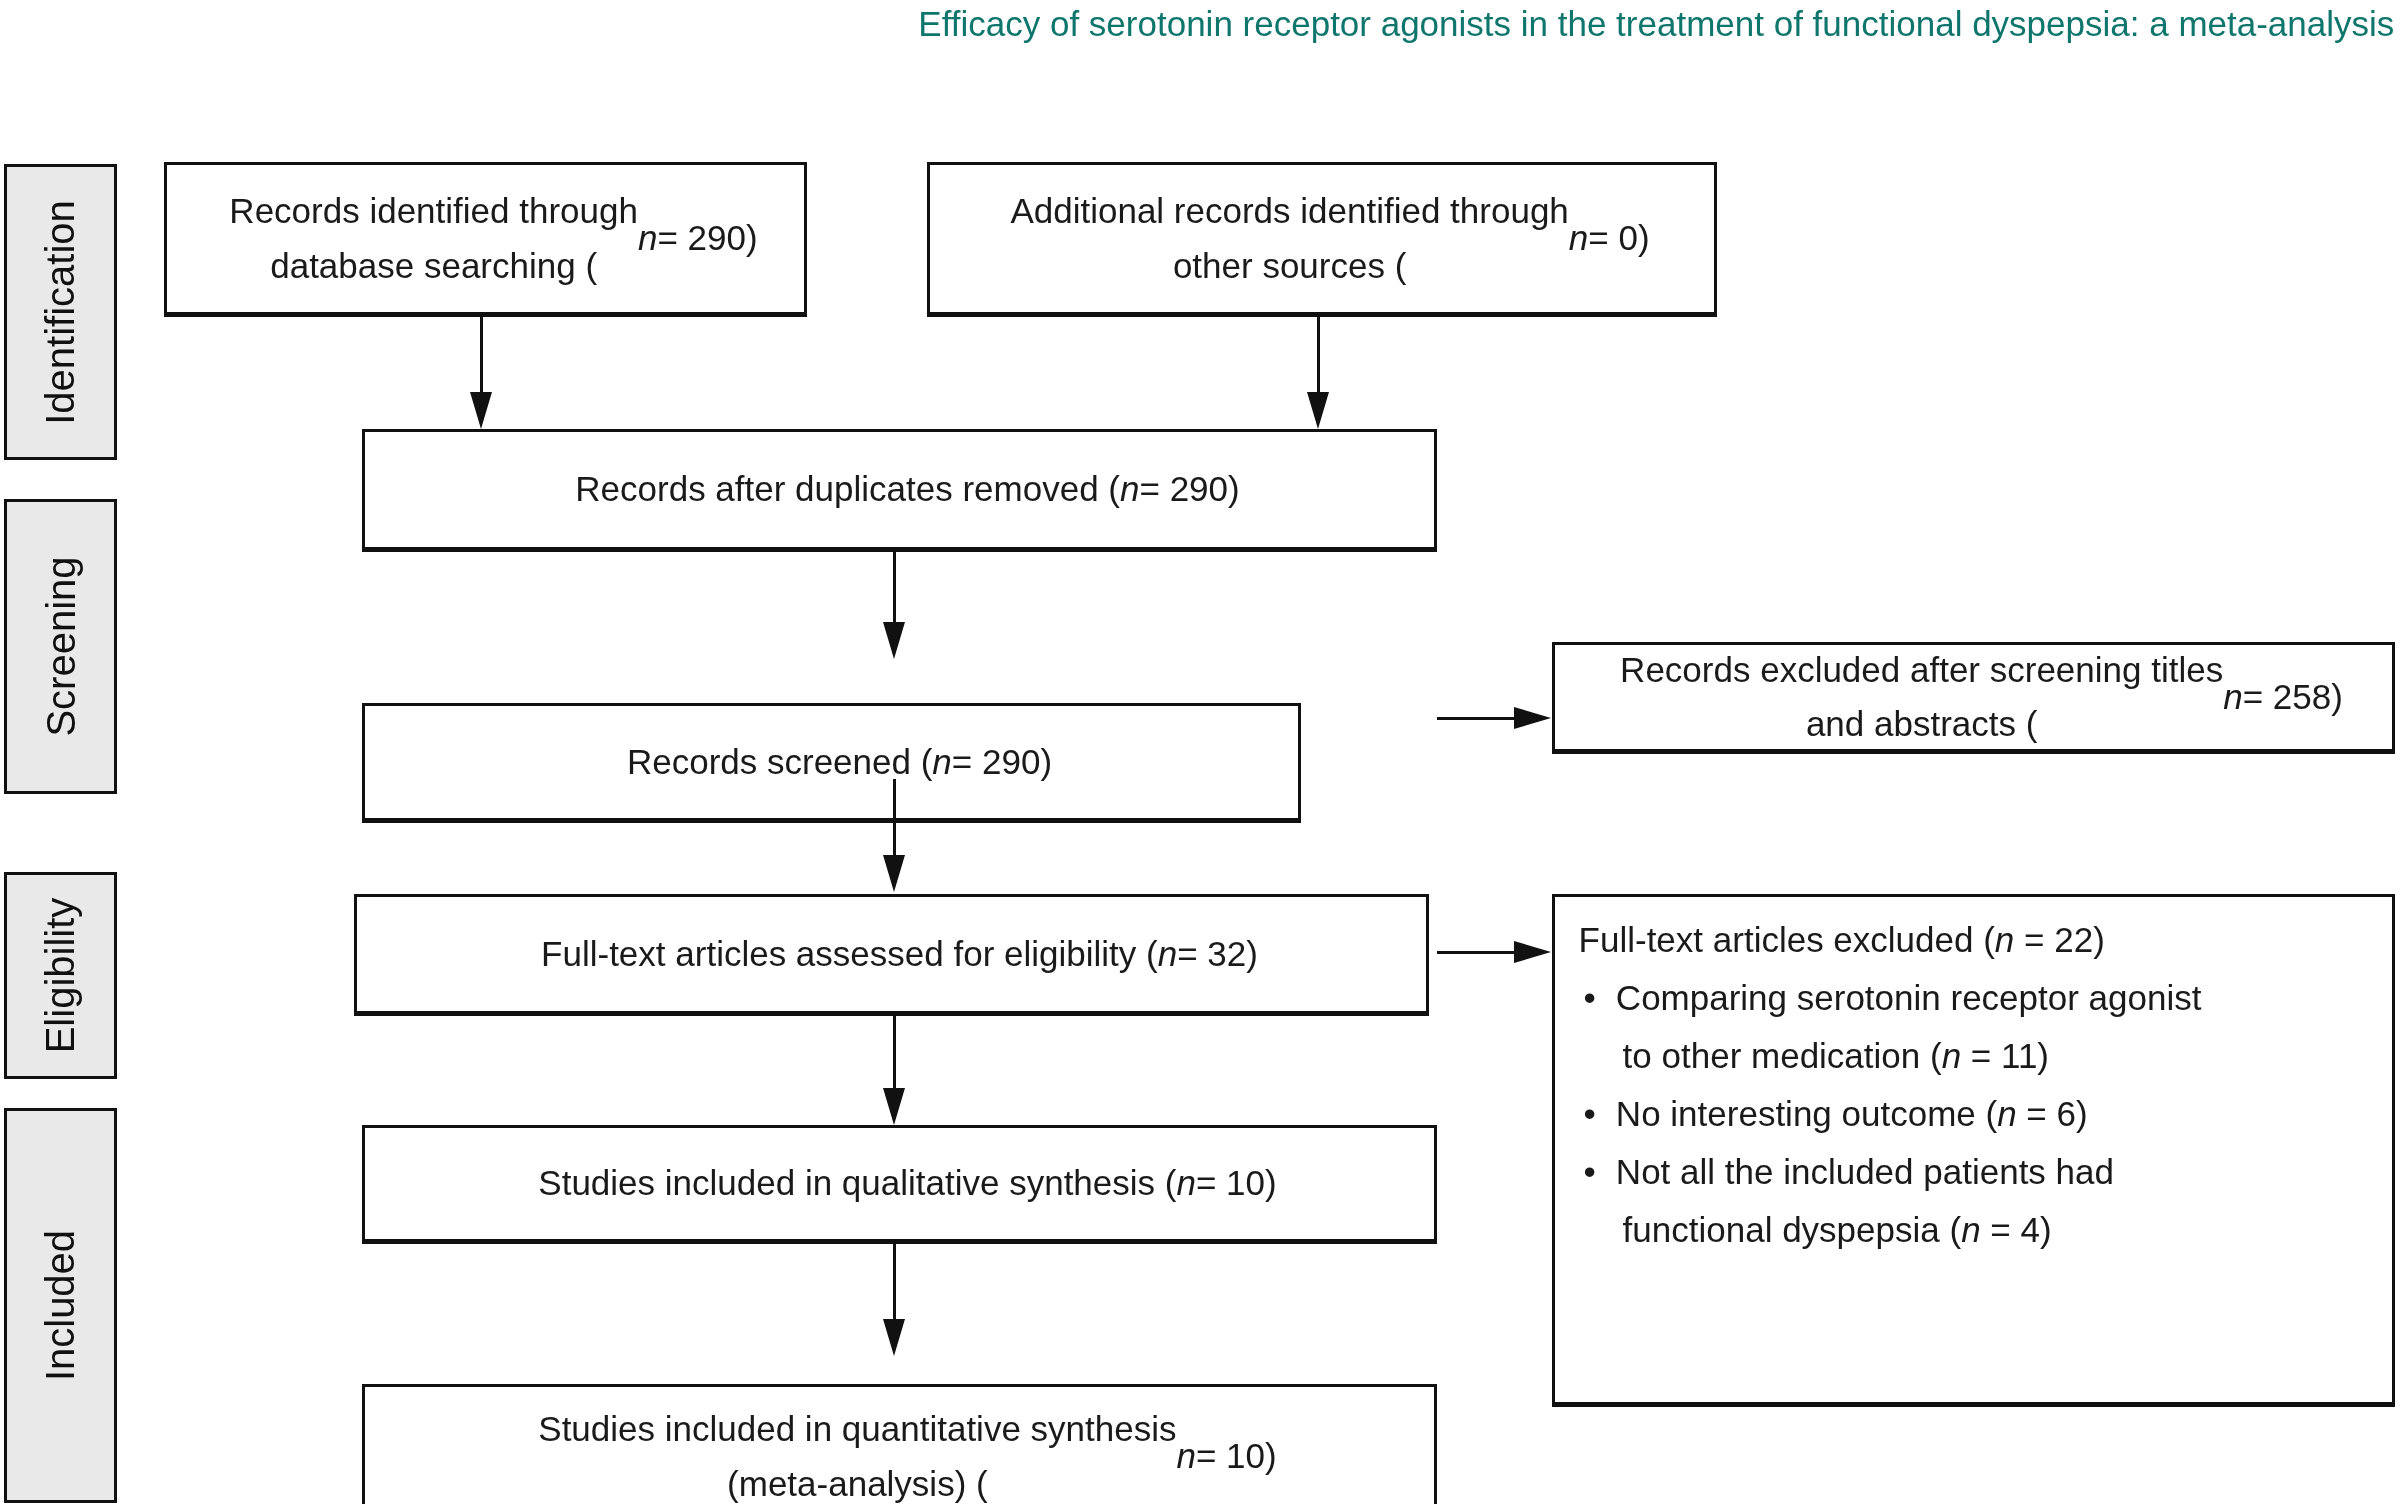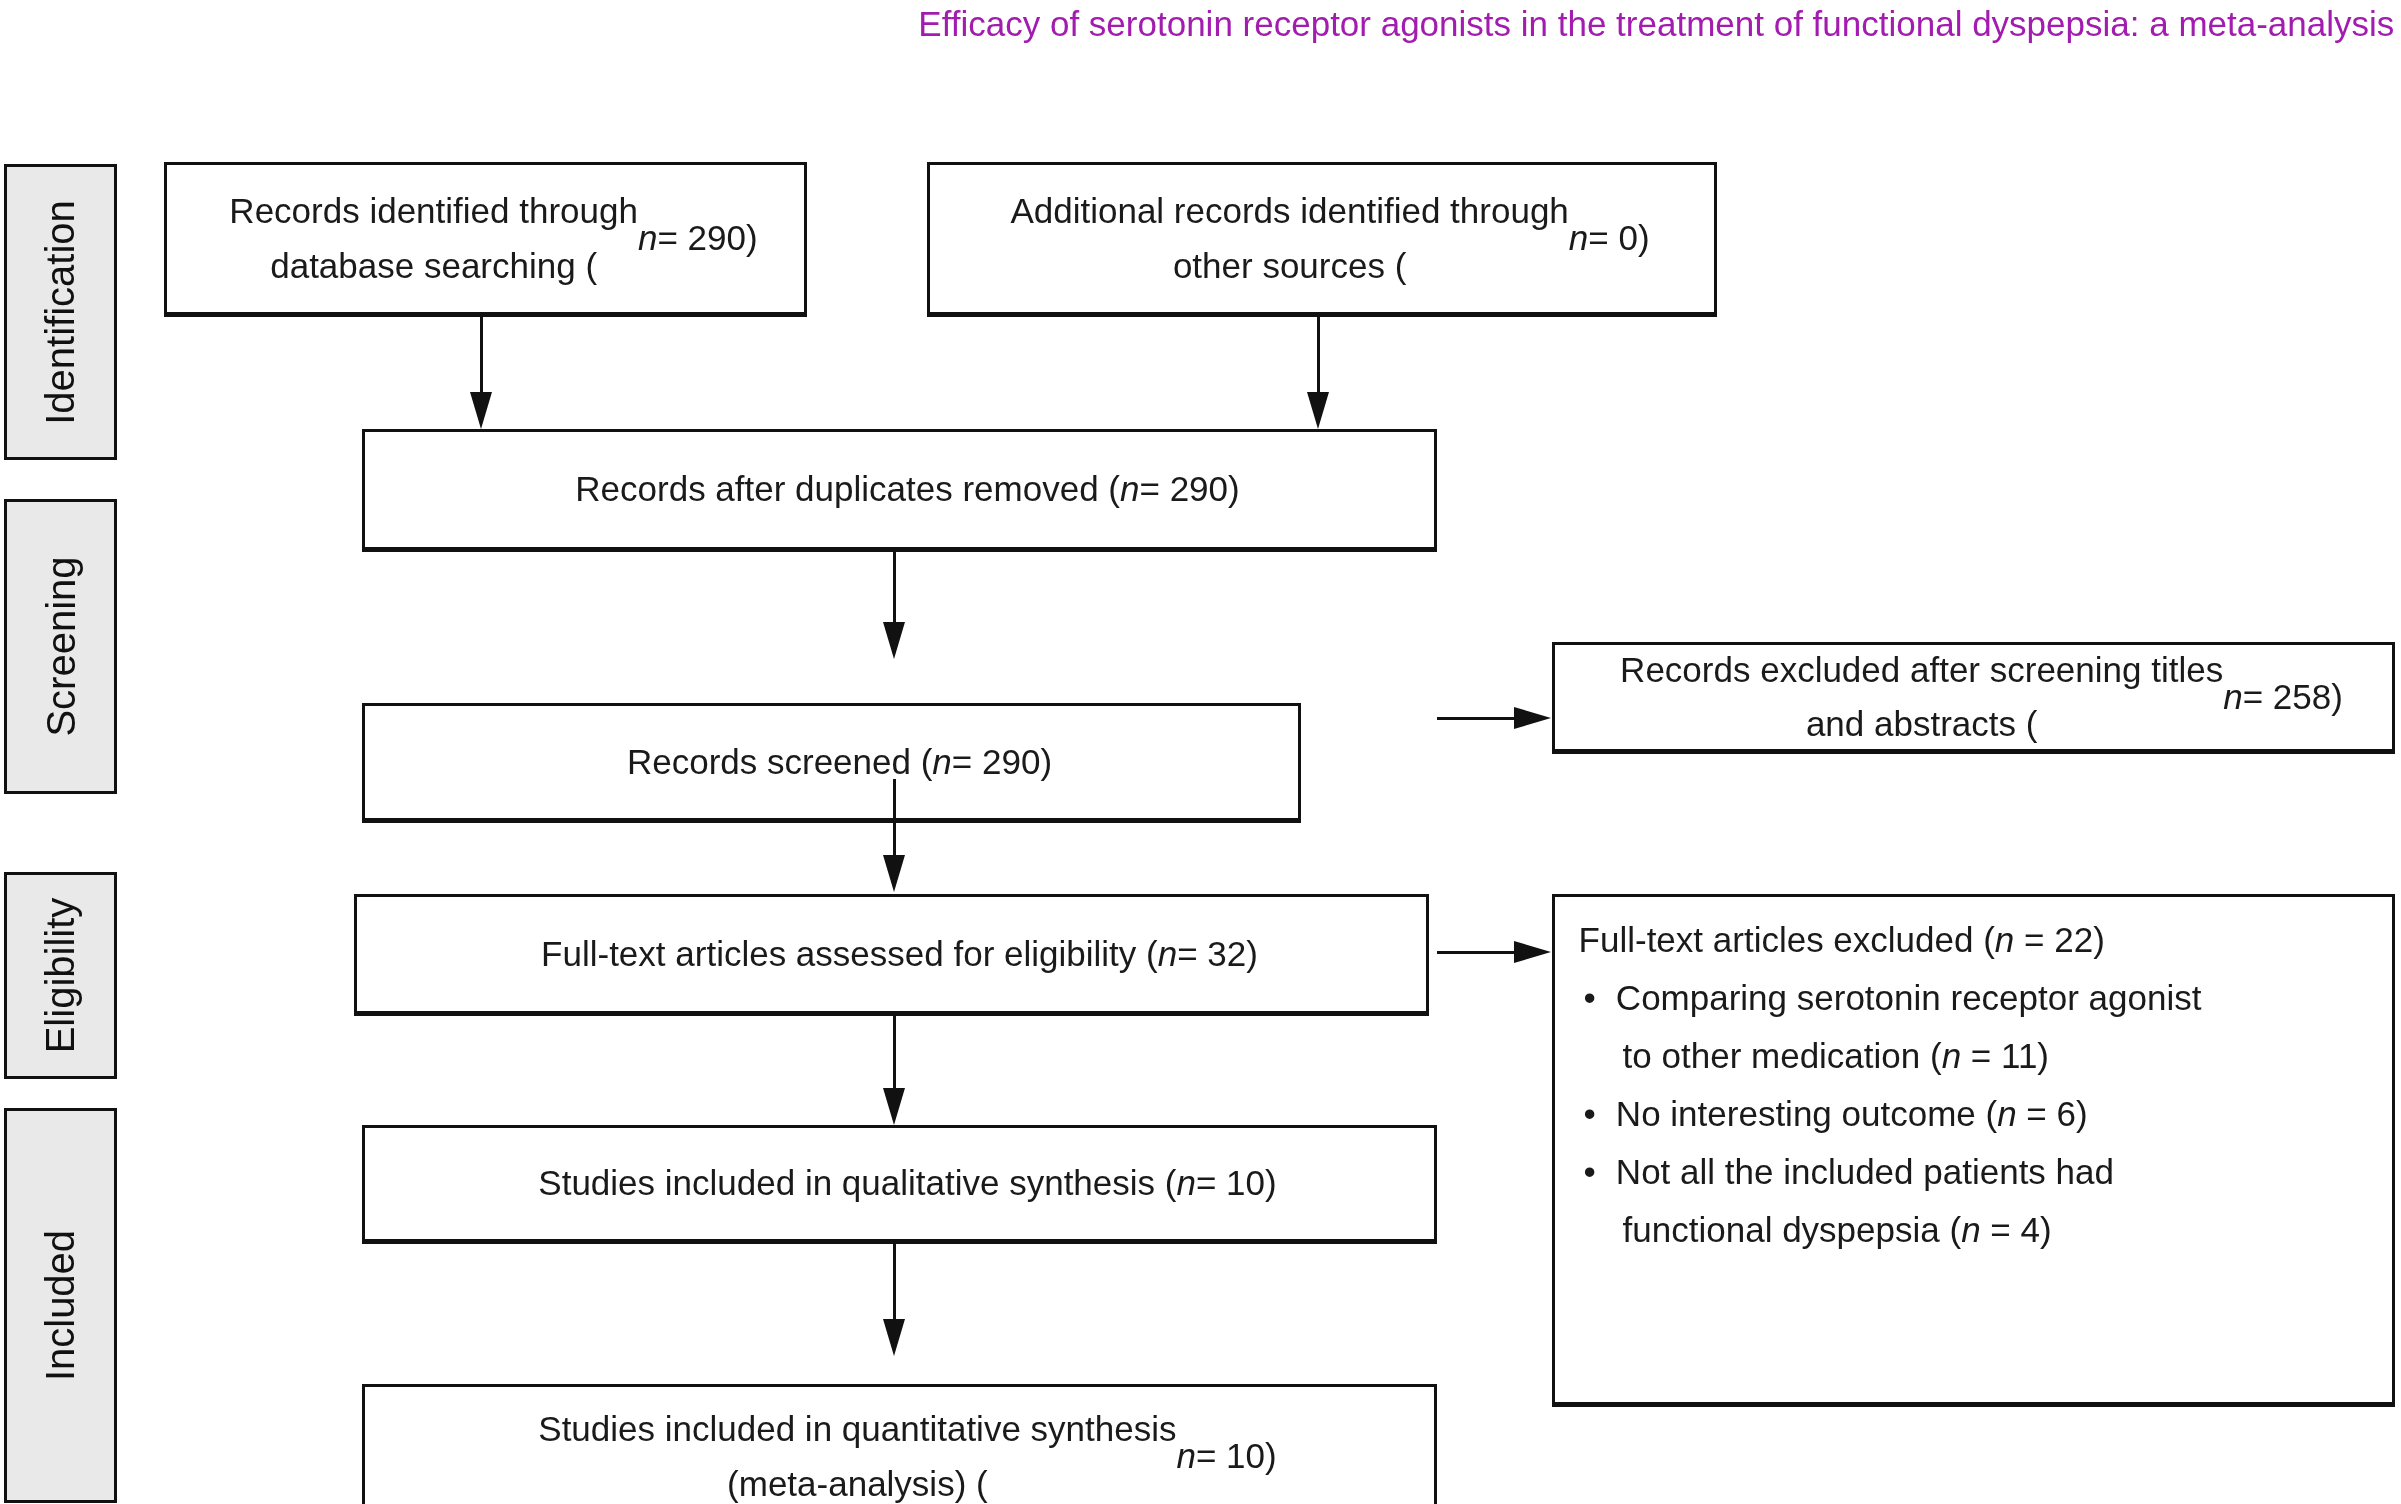--- a/index.html
+++ b/index.html
@@ -6,21 +6,21 @@
   .canvas{
     position:relative;
     width:2401px;height:1505px;
     background:#ffffff;
     font-family:"Liberation Sans","DejaVu Sans",sans-serif;
     color:#1a1a1a;
     overflow:hidden;
   }
   .page-title{
     position:absolute;top:3.4px;right:6.7px;
-    font-size:35px;line-height:1.2;color:#a21caf;
+    font-size:35px;line-height:1.2;color:#0f766e;
     white-space:nowrap;
   }
   
   .rail{
     position:absolute;left:4.2px;width:113px;
     background:#e9e9e9;border:3.4px solid #111;
     box-sizing:border-box;
     display:flex;align-items:center;justify-content:center;
   }
   .rail span{

